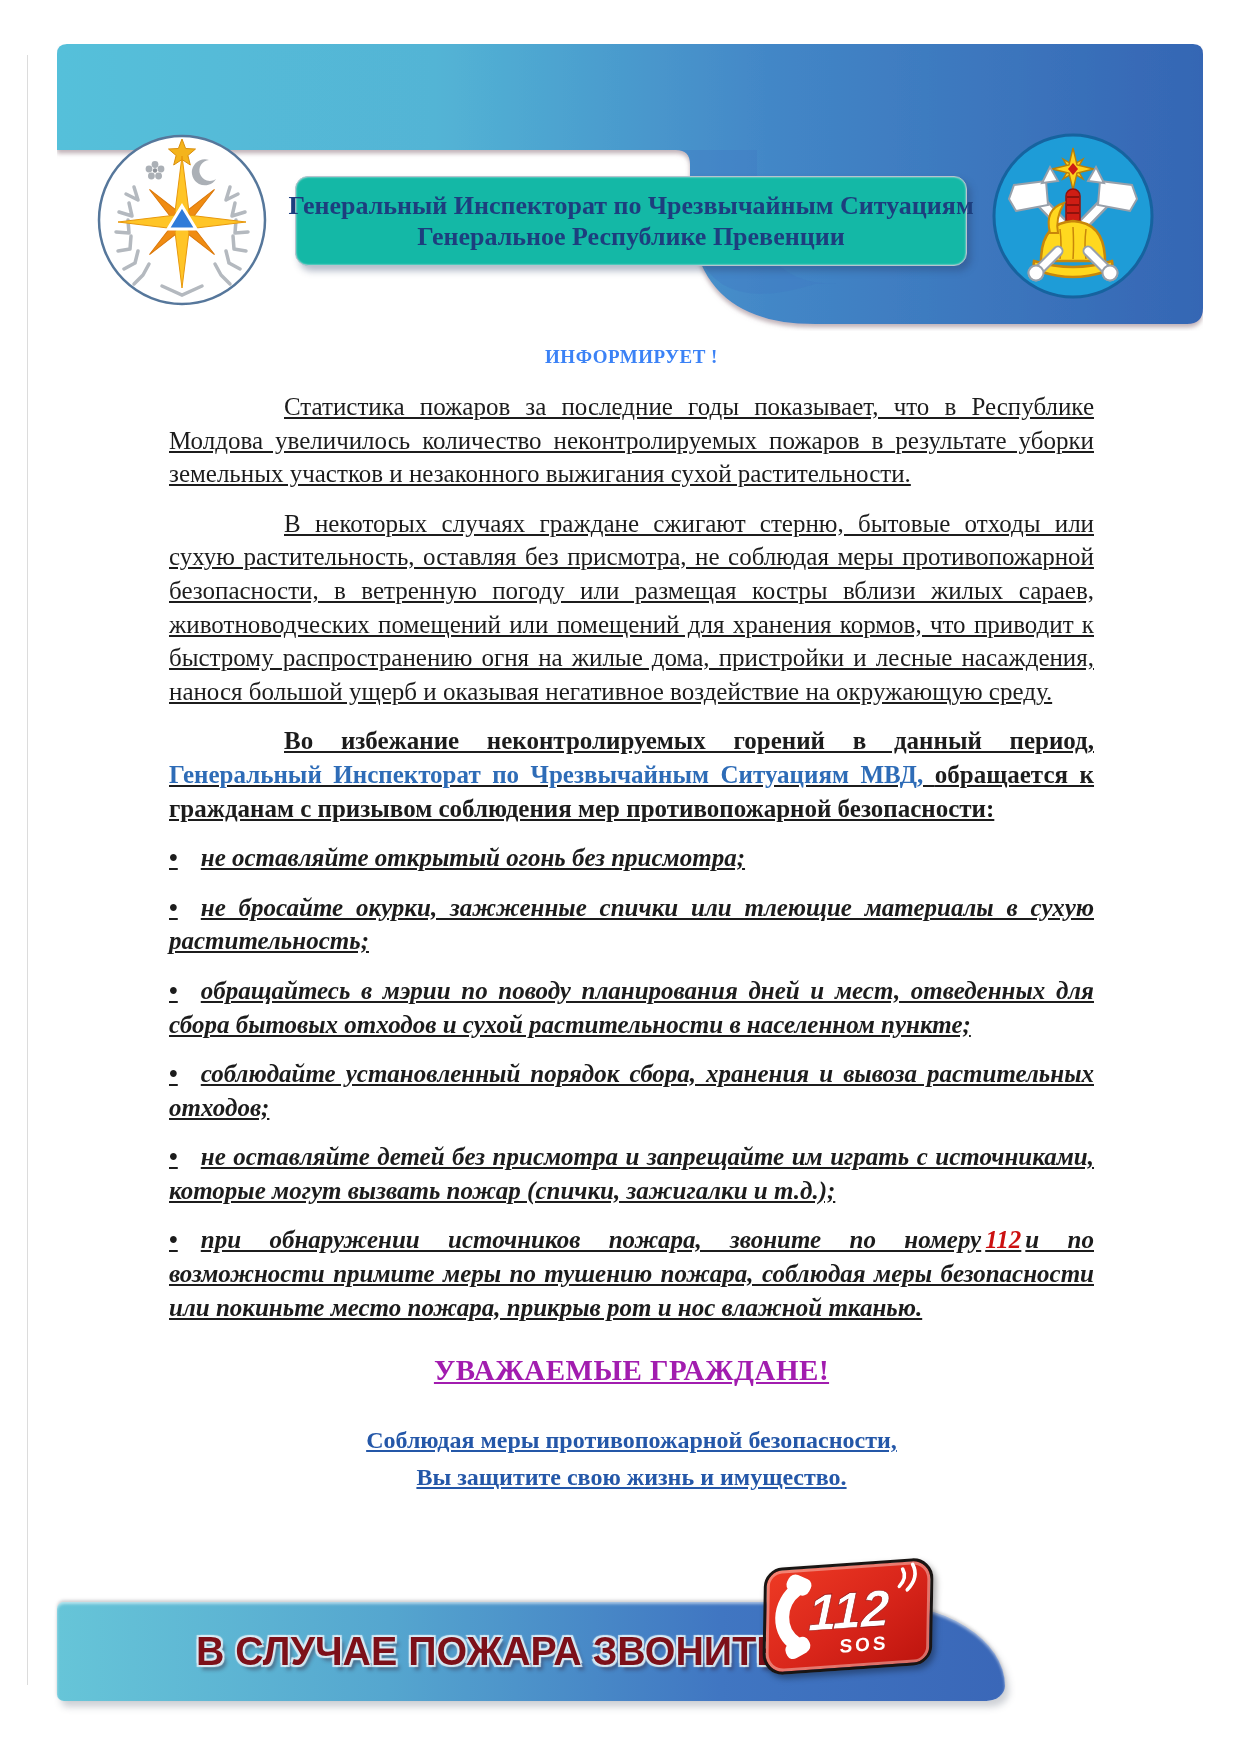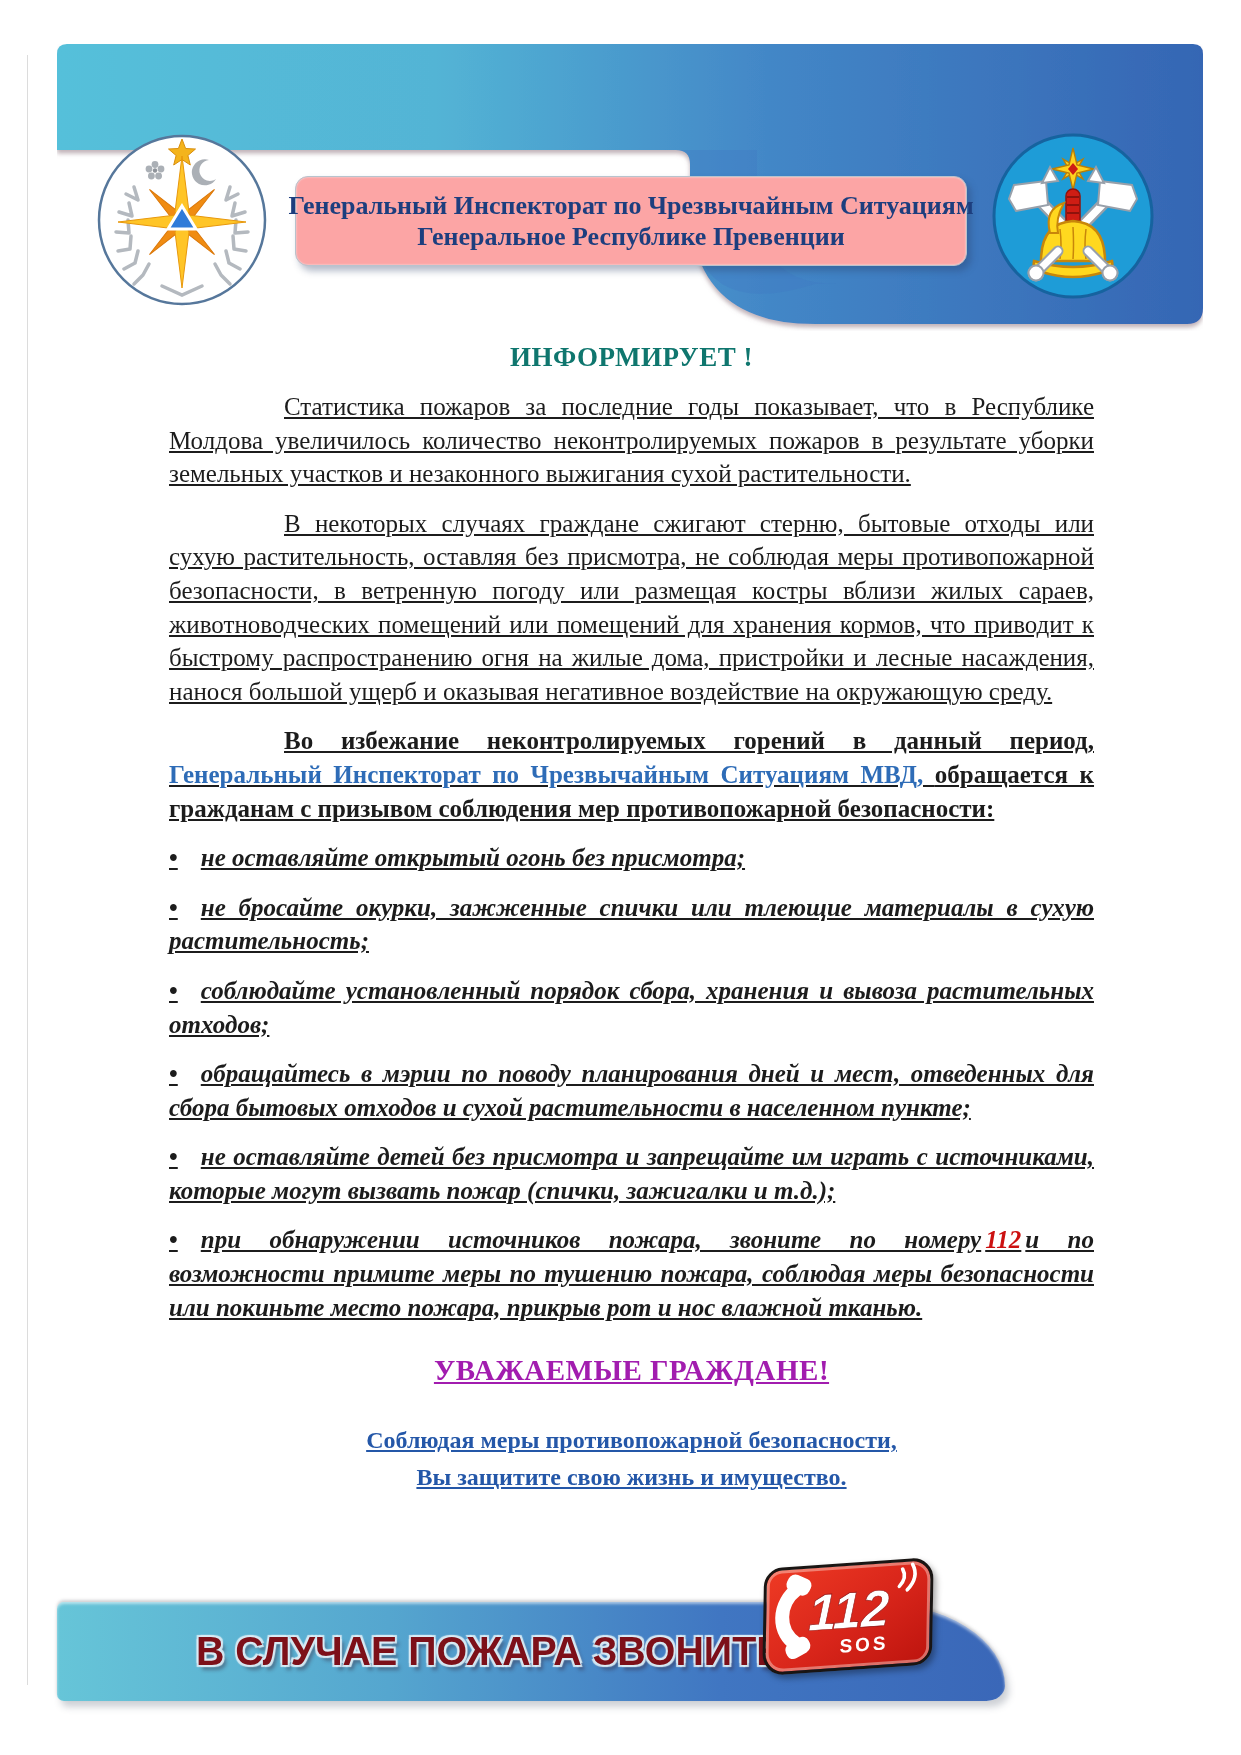--- a/index.html
+++ b/index.html
@@ -6,39 +6,39 @@
   .page{
     position:relative;width:1241px;height:1755px;background:#ffffff;
     overflow:hidden;font-family:"Liberation Serif",serif;
   }
   .scan-line{position:absolute;left:27px;top:55px;width:1px;height:1630px;background:#dcdcdc;}
 
   
   .header-shape{position:absolute;left:57px;top:44px;width:1146px;height:287px;}
   .title-banner{
     position:absolute;left:295px;top:176px;width:670px;height:88px;
-    background:#fca5a5;border:1px solid #b8c3cd;border-radius:13px;
+    background:#14b8a6;border:1px solid #b8c3cd;border-radius:13px;
     box-shadow:4px 5px 7px rgba(40,60,100,.35), inset 0 0 2px #eef2f5;
     display:flex;flex-direction:column;align-items:center;justify-content:center;gap:3px;
   }
   .title-line{
     font-family:"Liberation Serif",serif;font-weight:bold;font-size:26px;line-height:28px;
     color:#1d3e7e;white-space:nowrap;
   }
   .emblem-left{position:absolute;left:96px;top:134px;width:172px;height:172px;}
   .emblem-right{position:absolute;left:992px;top:133px;width:162px;height:166px;}
 
   
   .doc-body{
     position:absolute;left:153px;top:340px;width:957px;
     font-size:25px;line-height:33.6px;color:#1c1c1c;text-align:justify;
   }
   .alert-heading{
-    text-align:center;font-weight:bold;font-size:27px;line-height:34px;
-    color:#0f766e;margin:0 0 12px 0;letter-spacing:.5px;
+    text-align:center;font-weight:bold;font-size:19px;line-height:34px;
+    color:#3b82f6;margin:0 0 12px 0;letter-spacing:.5px;
   }
   .doc-body p{margin:16px;text-indent:115px;text-decoration:underline;}
   .p3{font-weight:bold;}
   .blue{color:#2e6cb7;}
   .bullet{text-indent:0 !important;font-weight:bold;font-style:italic;}
   .bmark{padding-right:23px;font-style:normal;}
   .red112{color:#cc1111;padding:0 4px;}
   .closing-heading{
     margin-top:28px !important;text-indent:0 !important;text-align:center;
     font-weight:bold;font-size:29px;line-height:36px;color:#a21caf;letter-spacing:.5px;
@@ -203,22 +203,22 @@
   <div class="doc-body">
     <div class="alert-heading">ИНФОРМИРУЕТ !</div>
 
     <p>Статистика пожаров за последние годы показывает, что в Республике Молдова увеличилось количество неконтролируемых пожаров в результате уборки земельных участков и незаконного выжигания сухой растительности.</p>
     <p>В некоторых случаях граждане сжигают стерню, бытовые отходы или сухую растительность, оставляя без присмотра, не соблюдая меры противопожарной безопасности, в ветренную погоду или размещая костры вблизи жилых сараев, животноводческих помещений или помещений для хранения кормов, что приводит к быстрому распространению огня на жилые дома, пристройки и лесные насаждения, нанося большой ущерб и оказывая негативное воздействие на окружающую среду.</p>
 
     <p class="p3"><span>Во избежание неконтролируемых горений в данный период, </span><span class="blue">Генеральный Инспекторат по Чрезвычайным Ситуациям МВД, </span><span>обращается к гражданам с призывом соблюдения мер противопожарной безопасности:</span></p>
 
     <p class="bullet"><span class="bmark">•</span><span>не оставляйте открытый огонь без присмотра;</span></p>
     <p class="bullet"><span class="bmark">•</span><span>не бросайте окурки, зажженные спички или тлеющие материалы в сухую растительность;</span></p>
+    <p class="bullet"><span class="bmark">•</span><span>обращайтесь в мэрии по поводу планирования дней и мест, отведенных для сбора бытовых отходов и сухой растительности в населенном пункте;</span></p>
     <p class="bullet"><span class="bmark">•</span><span>соблюдайте установленный порядок сбора, хранения и вывоза растительных отходов;</span></p>
-    <p class="bullet"><span class="bmark">•</span><span>обращайтесь в мэрии по поводу планирования дней и мест, отведенных для сбора бытовых отходов и сухой растительности в населенном пункте;</span></p>
     <p class="bullet"><span class="bmark">•</span><span>не оставляйте детей без присмотра и запрещайте им играть с источниками, которые могут вызвать пожар (спички, зажигалки и т.д.);</span></p>
     <p class="bullet"><span class="bmark">•</span><span>при обнаружении источников пожара, звоните по номеру</span><span class="red112">112</span><span>и по возможности примите меры по тушению пожара, соблюдая меры безопасности или покиньте место пожара, прикрыв рот и нос влажной тканью.</span></p>
 
     <p class="closing-heading">УВАЖАЕМЫЕ ГРАЖДАНЕ!</p>
     <p class="closing-lines"><span>Соблюдая меры противопожарной безопасности,</span><br><span>Вы защитите свою жизнь и имущество.</span></p>
   </div>
 
   <div class="footer-banner"></div>
   <div class="footer-call">В СЛУЧАЕ ПОЖАРА ЗВОНИТЕ</div>
 

